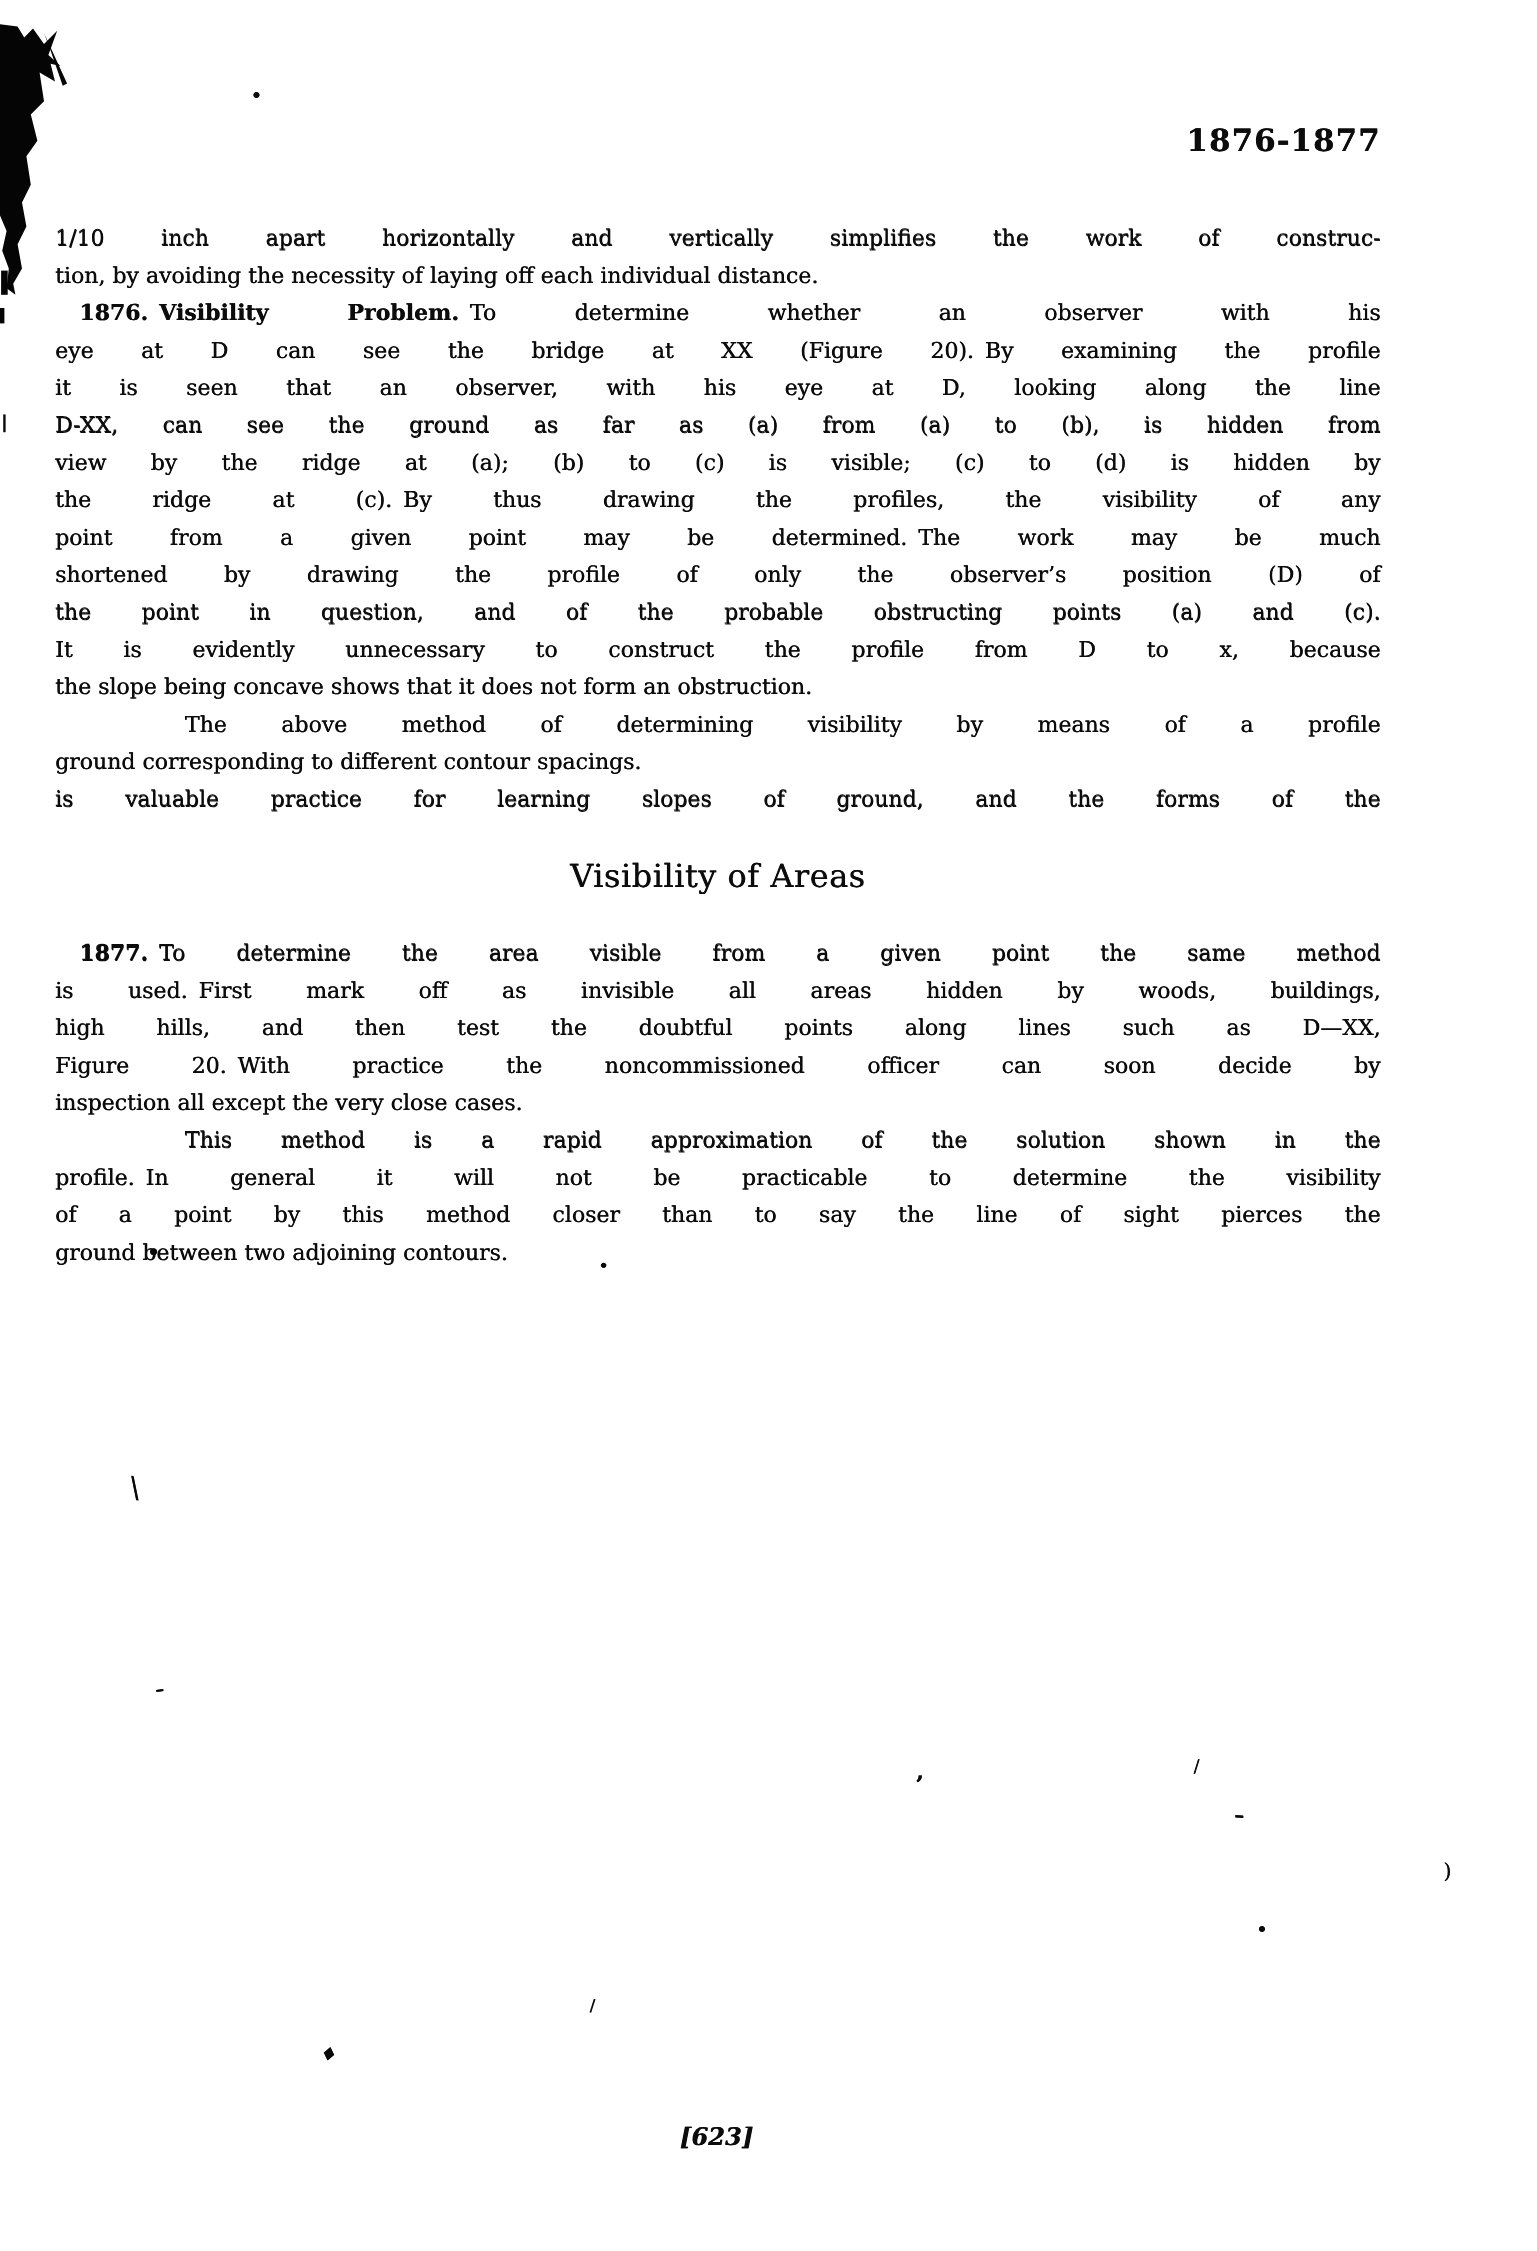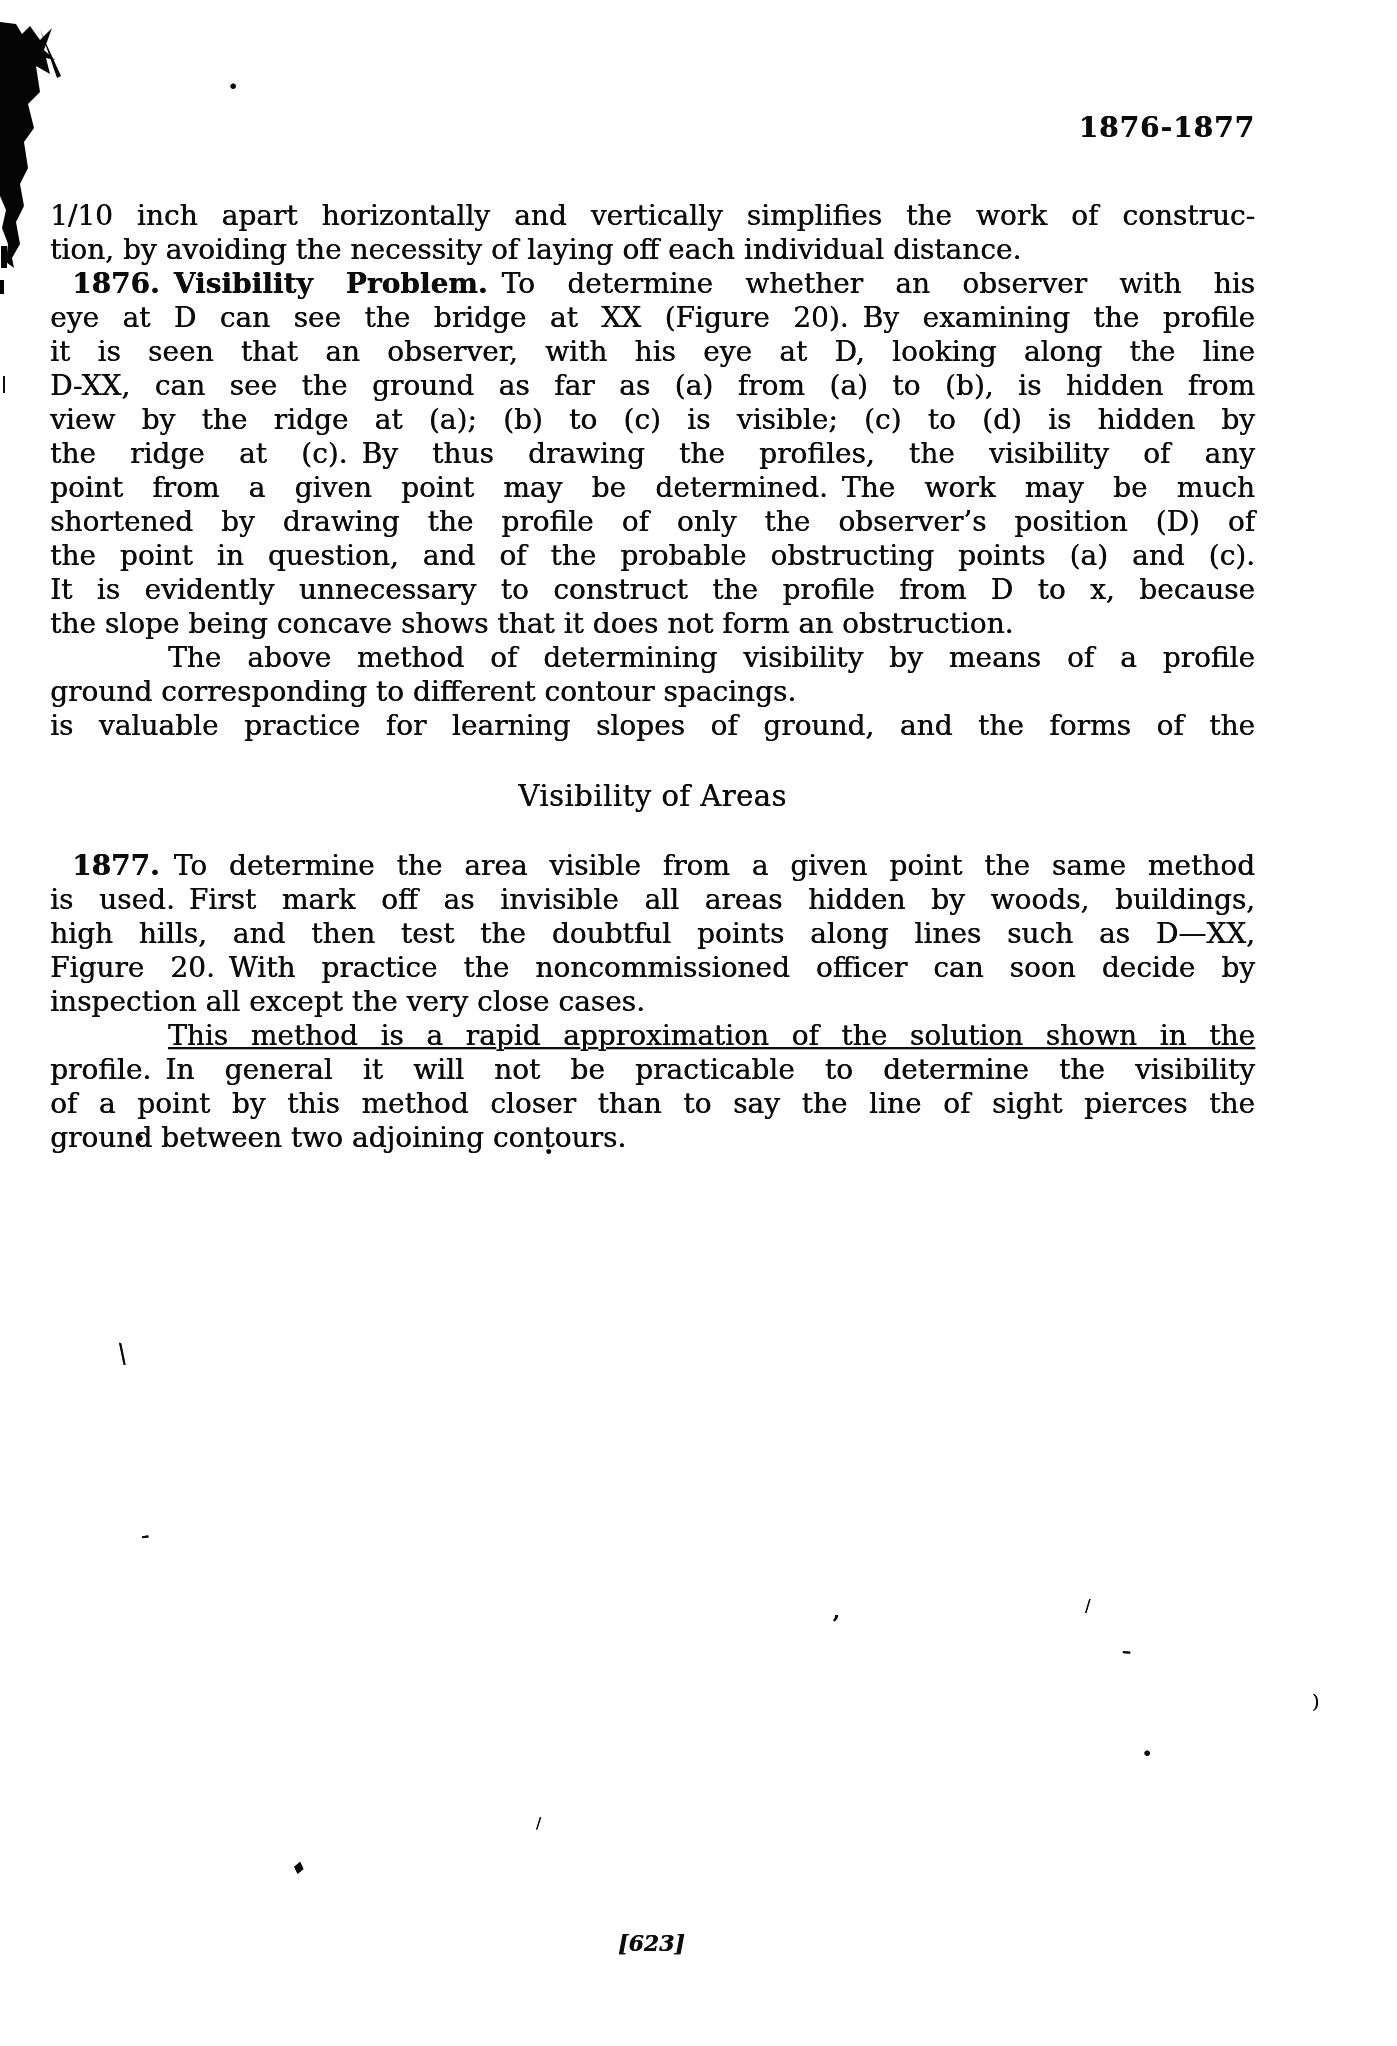--- a/index.html
+++ b/index.html
@@ -23,21 +23,21 @@
     text-align: right;
   }
   .text-column {
     position: absolute;
     left: 50px;
     top: 199px;
     width: 1205px;
     text-shadow: 0.4px 0.3px 0 currentColor;
   }
   .textline {
-    font-size: 28px;
+    font-size: 20px;
     line-height: 34px;
     text-align: justify;
     text-align-last: justify;
     white-space: normal;
   }
   .textline.last { text-align-last: left; }
   .b { font-weight: bold; }
   .heading {
     font-size: 29px;
     line-height: 34px;
@@ -97,21 +97,21 @@
       <div class="textline last"><span>the slope being concave shows that it does not form an obstruction.</span></div>
       <div class="textline" style="padding-left: 118px;"><span>The above method of determining visibility by means of a profile</span></div>
       <div class="textline last"><span>ground corresponding to different contour spacings.</span></div>
       <div class="textline"><span>is valuable practice for learning slopes of ground, and the forms of the</span></div>
       <div class="heading">Visibility of Areas</div>
       <div class="textline" style="padding-left: 22px;"><span class="b">1877.</span><span> To determine the area visible from a given point the same method</span></div>
       <div class="textline"><span>is used. First mark off as invisible all areas hidden by woods, buildings,</span></div>
       <div class="textline"><span>high hills, and then test the doubtful points along lines such as D—XX,</span></div>
       <div class="textline"><span>Figure 20. With practice the noncommissioned officer can soon decide by</span></div>
       <div class="textline last"><span>inspection all except the very close cases.</span></div>
-      <div class="textline" style="padding-left: 118px; text-decoration: underline;"><span>This method is a rapid approximation of the solution shown in the</span></div>
+      <div class="textline" style="padding-left: 118px;"><span>This method is a rapid approximation of the solution shown in the</span></div>
       <div class="textline"><span>profile. In general it will not be practicable to determine the visibility</span></div>
       <div class="textline"><span>of a point by this method closer than to say the line of sight pierces the</span></div>
       <div class="textline last"><span>ground between two adjoining contours.</span></div>
     </div>
 
   <div class="footer-pagenum">[623]</div>
 
 <span class="speck" style="left: 230px; top: 83px; font-size: 7px;">●</span>
     <span class="speck" style="left: 136px; top: 1134px; font-size: 8px;">●</span>
     <span class="speck" style="left: 546px; top: 1148px; font-size: 6px;">●</span>

